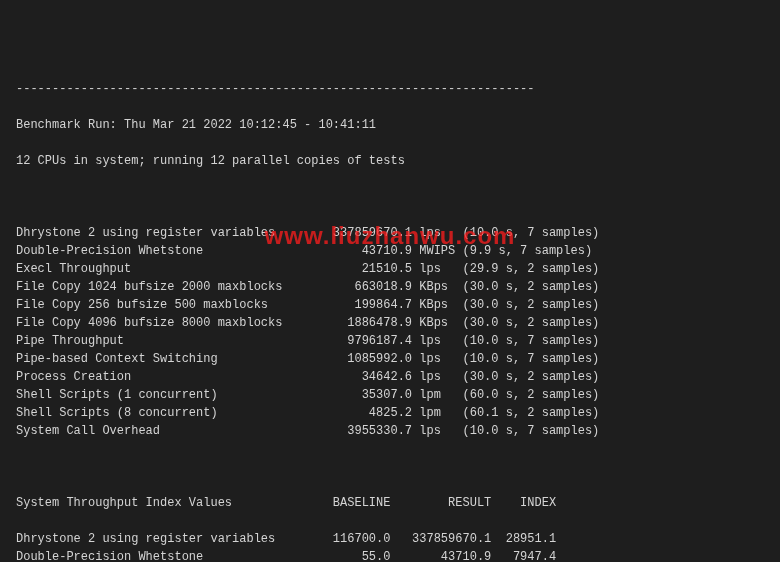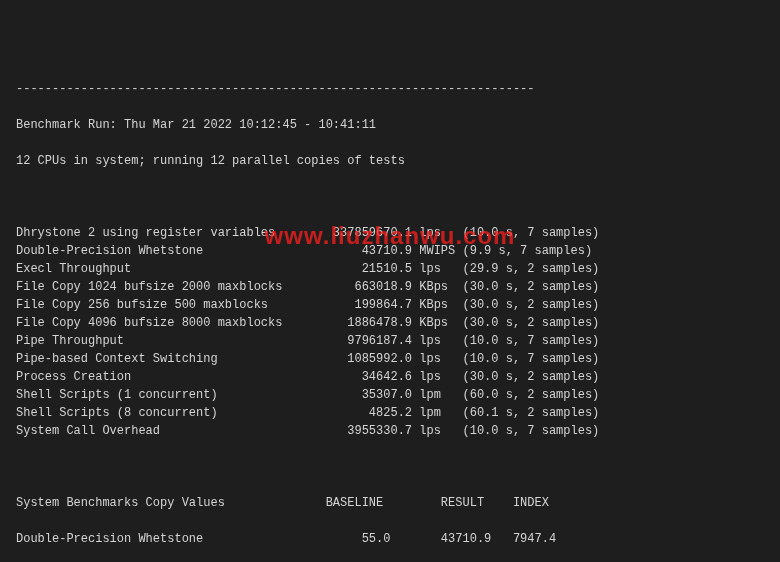--- a/index.html
+++ b/index.html
@@ -33,22 +33,22 @@
 <body>
 
 
 
 <div class="sep">------------------------------------------------------------------------</div>
 <div>Benchmark Run: Thu Mar 21 2022 10:12:45 - 10:41:11</div>
 <div>12 CPUs in system; running 12 parallel copies of tests</div>
 <div> </div>
 <div id="tests-block"><div>Dhrystone 2 using register variables        337859670.1 lps   (10.0 s, 7 samples)</div><div>Double-Precision Whetstone                      43710.9 MWIPS (9.9 s, 7 samples)</div><div>Execl Throughput                                21510.5 lps   (29.9 s, 2 samples)</div><div>File Copy 1024 bufsize 2000 maxblocks          663018.9 KBps  (30.0 s, 2 samples)</div><div>File Copy 256 bufsize 500 maxblocks            199864.7 KBps  (30.0 s, 2 samples)</div><div>File Copy 4096 bufsize 8000 maxblocks         1886478.9 KBps  (30.0 s, 2 samples)</div><div>Pipe Throughput                               9796187.4 lps   (10.0 s, 7 samples)</div><div>Pipe-based Context Switching                  1085992.0 lps   (10.0 s, 7 samples)</div><div>Process Creation                                34642.6 lps   (30.0 s, 2 samples)</div><div>Shell Scripts (1 concurrent)                    35307.0 lpm   (60.0 s, 2 samples)</div><div>Shell Scripts (8 concurrent)                     4825.2 lpm   (60.1 s, 2 samples)</div><div>System Call Overhead                          3955330.7 lps   (10.0 s, 7 samples)</div></div>
 <div> </div>
-<div id="index-header">System Benchmarks Copy Values              BASELINE        RESULT    INDEX</div>
-<div id="index-block"><div>Double-Precision Whetstone                      55.0       43710.9   7947.4</div></div>
+<div id="index-header">System Throughput Index Values              BASELINE        RESULT    INDEX</div>
+<div id="index-block"><div>Dhrystone 2 using register variables        116700.0   337859670.1  28951.1</div><div>Double-Precision Whetstone                      55.0       43710.9   7947.4</div></div>
 
 
 
 
 
 
 
 <div class="watermark">www.liuzhanwu.com</div>
 
 

